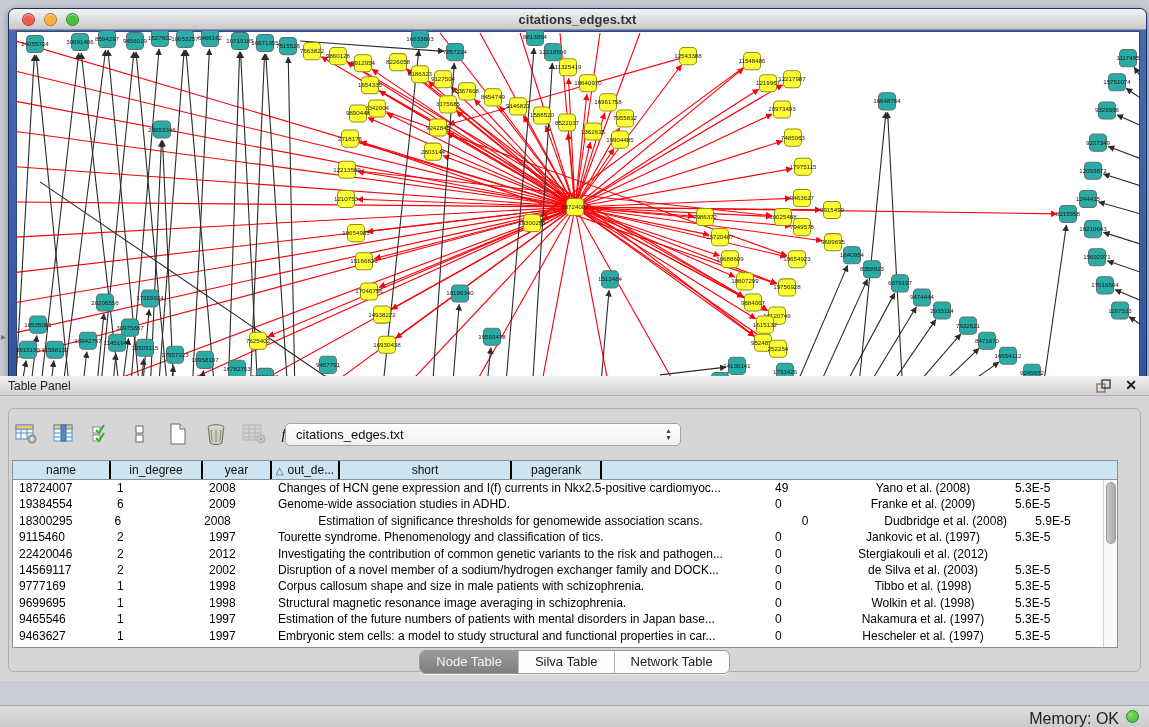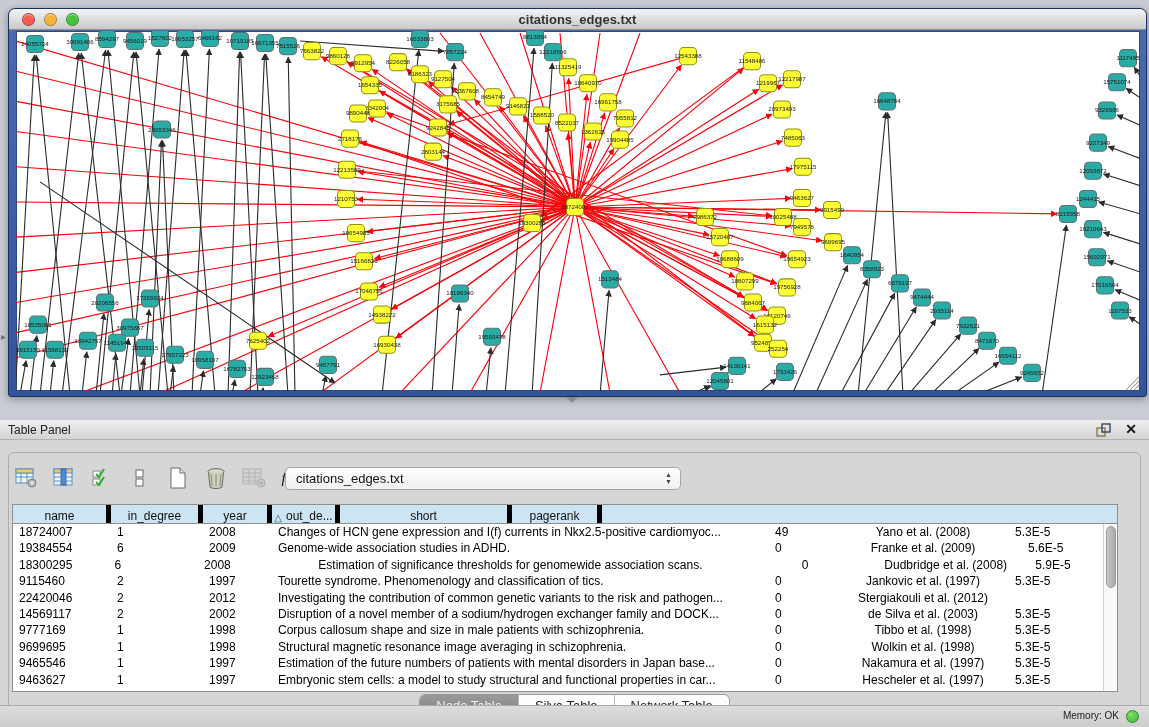--- a/index.html
+++ b/index.html
@@ -17,62 +17,62 @@
     box-shadow:inset 0 1px 1px rgba(255,255,255,.6); }
   .canvas-wrap { position:absolute; left:7px; top:22px; width:1124px; height:360px; background:#fff;
     box-shadow:inset 0 0 0 1px #2a4a86; overflow:hidden; }
   svg.netsvg { display:block; width:100%; height:100%; }
 
   .splitter-handle { position:absolute; left:566px; top:397px; width:0; height:0;
     border-left:6px solid transparent; border-right:6px solid transparent; border-top:6px solid #8a8a8a; }
   .collapse-arrow { position:absolute; left:1px; top:331px; font-size:10px; color:#707070; }
 
   
-  .table-panel { position:absolute; left:0; top:420px; width:1149px; height:305px; background:#d6d6d6; }
+  .table-panel { position:absolute; left:0; top:376px; width:1149px; height:305px; background:#d6d6d6; }
   .panel-header { position:relative; height:20px; background:linear-gradient(#efefef,#d3d3d3);
     border-bottom:1px solid #b2b2b2; }
   .panel-title { position:absolute; left:8px; top:3px; font-size:12px; color:#222; }
   .panel-float { position:absolute; right:38px; top:3px; width:15px; height:14px; cursor:pointer; }
   .panel-close { position:absolute; right:12px; top:1px; font-size:14px; font-weight:bold; color:#111; cursor:pointer; }
 
   .group-border { position:absolute; left:8px; top:32px; width:1133px; height:264px;
     border:1px solid #adadad; border-radius:6px; }
 
   .toolbar { position:absolute; left:14px; top:44px; height:28px; display:flex; align-items:center; gap:14px; }
   .tbtn { width:24px; height:24px; display:flex; align-items:center; justify-content:center; cursor:pointer; }
   .fx { font-size:15px; color:#111; font-style:italic; font-family:"Liberation Serif", serif; }
   .net-select { position:absolute; left:285px; top:47px; width:396px; height:23px; background:linear-gradient(#fff,#f0f0f0);
     border:1px solid #a5a5a5; border-radius:5px; font-size:13px; color:#111; padding:3px 22px 0 10px; cursor:pointer; }
   .net-select .arrows { position:absolute; right:8px; top:3px; font-size:7px; line-height:7px; color:#444; text-align:center; }
 
   .table-container { position:absolute; left:12px; top:84px; width:1106px; height:188px;
     background:#fff; border:1px solid #8f8f8f; overflow:hidden; }
   .thead { display:flex; height:19px; background:#cde4f2; border-bottom:1px solid #8f8f8f; }
-  .th { display:flex; align-items:flex-end; justify-content:center; font-size:12px; color:#111;
-    border-right:5px solid #000000; height:100%; cursor:pointer; overflow:hidden; white-space:nowrap; }
+  .th { display:flex; align-items:center; justify-content:center; font-size:12px; color:#111;
+    border-right:2px solid #000000; height:100%; cursor:pointer; overflow:hidden; white-space:nowrap; }
   .th .sort { margin-right:4px; font-size:10px; color:#20607f; }
   .tbody { position:relative; }
   .tr { display:flex; height:16.4px; background:#fff; }
   .td { font-size:12px; color:#000; padding:1px 0 0 6px; white-space:nowrap; overflow:hidden; text-overflow:ellipsis; }
   .td.col5 { text-align:center; padding-left:0; }
   .vscroll { position:absolute; right:0; top:19px; bottom:0; width:14px; background:#fafafa; border-left:1px solid #d0d0d0; }
   .vthumb { position:absolute; left:1.5px; top:2px; width:10px; height:62px; background:linear-gradient(90deg,#c9c9c9,#a9a9a9);
     border-radius:6px; border:1px solid #9a9a9a; }
 
   .tabs-row { position:absolute; left:0; width:1149px; top:274px; display:flex; justify-content:center; }
   .tabs { display:flex; border:1px solid #9a9a9a; border-radius:6px; overflow:hidden; background:#fdfdfd;
     box-shadow:0 1px 1px rgba(255,255,255,.7); }
   .tab { padding:3px 16px 4px 16px; font-size:13px; color:#222; border-right:1px solid #bbb; cursor:pointer; }
   .tab:last-child { border-right:none; }
   .tab.active { background:linear-gradient(#9a9a9a,#7f7f7f); color:#f2f2f2; }
 
   
   .statusbar { position:absolute; left:0; top:705px; width:1149px; height:22px;
     background:linear-gradient(#dcdcdc,#cccccc); border-top:1px solid #aaa; }
-  .memory { position:absolute; right:30px; top:4px; font-size:10px; color:#222; }
+  .memory { position:absolute; right:30px; top:4px; font-size:16px; color:#222; }
   .memdot { position:absolute; right:10px; top:4px; width:13px; height:13px; border-radius:50%;
     background:radial-gradient(circle at 35% 30%, #7fe06a, #3cb82e); border:1px solid #2c8a2c; }
 </style>
 </head>
 <body>
 
 <div class="app">
 
   <div class="net-window">
     <div class="titlebar">
@@ -827,21 +827,21 @@
             <div class="td col5" style="width: 172px;">Yano et al. (2008)</div>
             <div class="td col6" style="width: 90px;">5.3E-5</div>
           </div>
           <div class="tr">
             <div class="td col0" style="width: 98px;">19384554</div>
             <div class="td col1" style="width: 92px;">6</div>
             <div class="td col2" style="width: 69px;">2009</div>
             <div class="td col3" style="width: 497px;">Genome-wide association studies in ADHD.</div>
             <div class="td col4" style="width: 68px;">0</div>
             <div class="td col5" style="width: 172px;">Franke et al. (2009)</div>
-            <div class="td col6" style="width: 90px; margin-left: 13px;">5.6E-5</div>
+            <div class="td col6" style="width: 90px;">5.6E-5</div>
           </div>
           <div class="tr">
             <div class="td col0" style="width: 98px;">18300295</div>
             <div class="td col1" style="width: 92px;">6</div>
             <div class="td col2" style="width: 69px;">2008</div>
             <div class="td col3" style="width: 497px; margin-left: 47px;">Estimation of significance thresholds for genomewide association scans.</div>
             <div class="td col4" style="width: 68px;">0</div>
             <div class="td col5" style="width: 172px;">Dudbridge et al. (2008)</div>
             <div class="td col6" style="width: 90px;">5.9E-5</div>
           </div>

